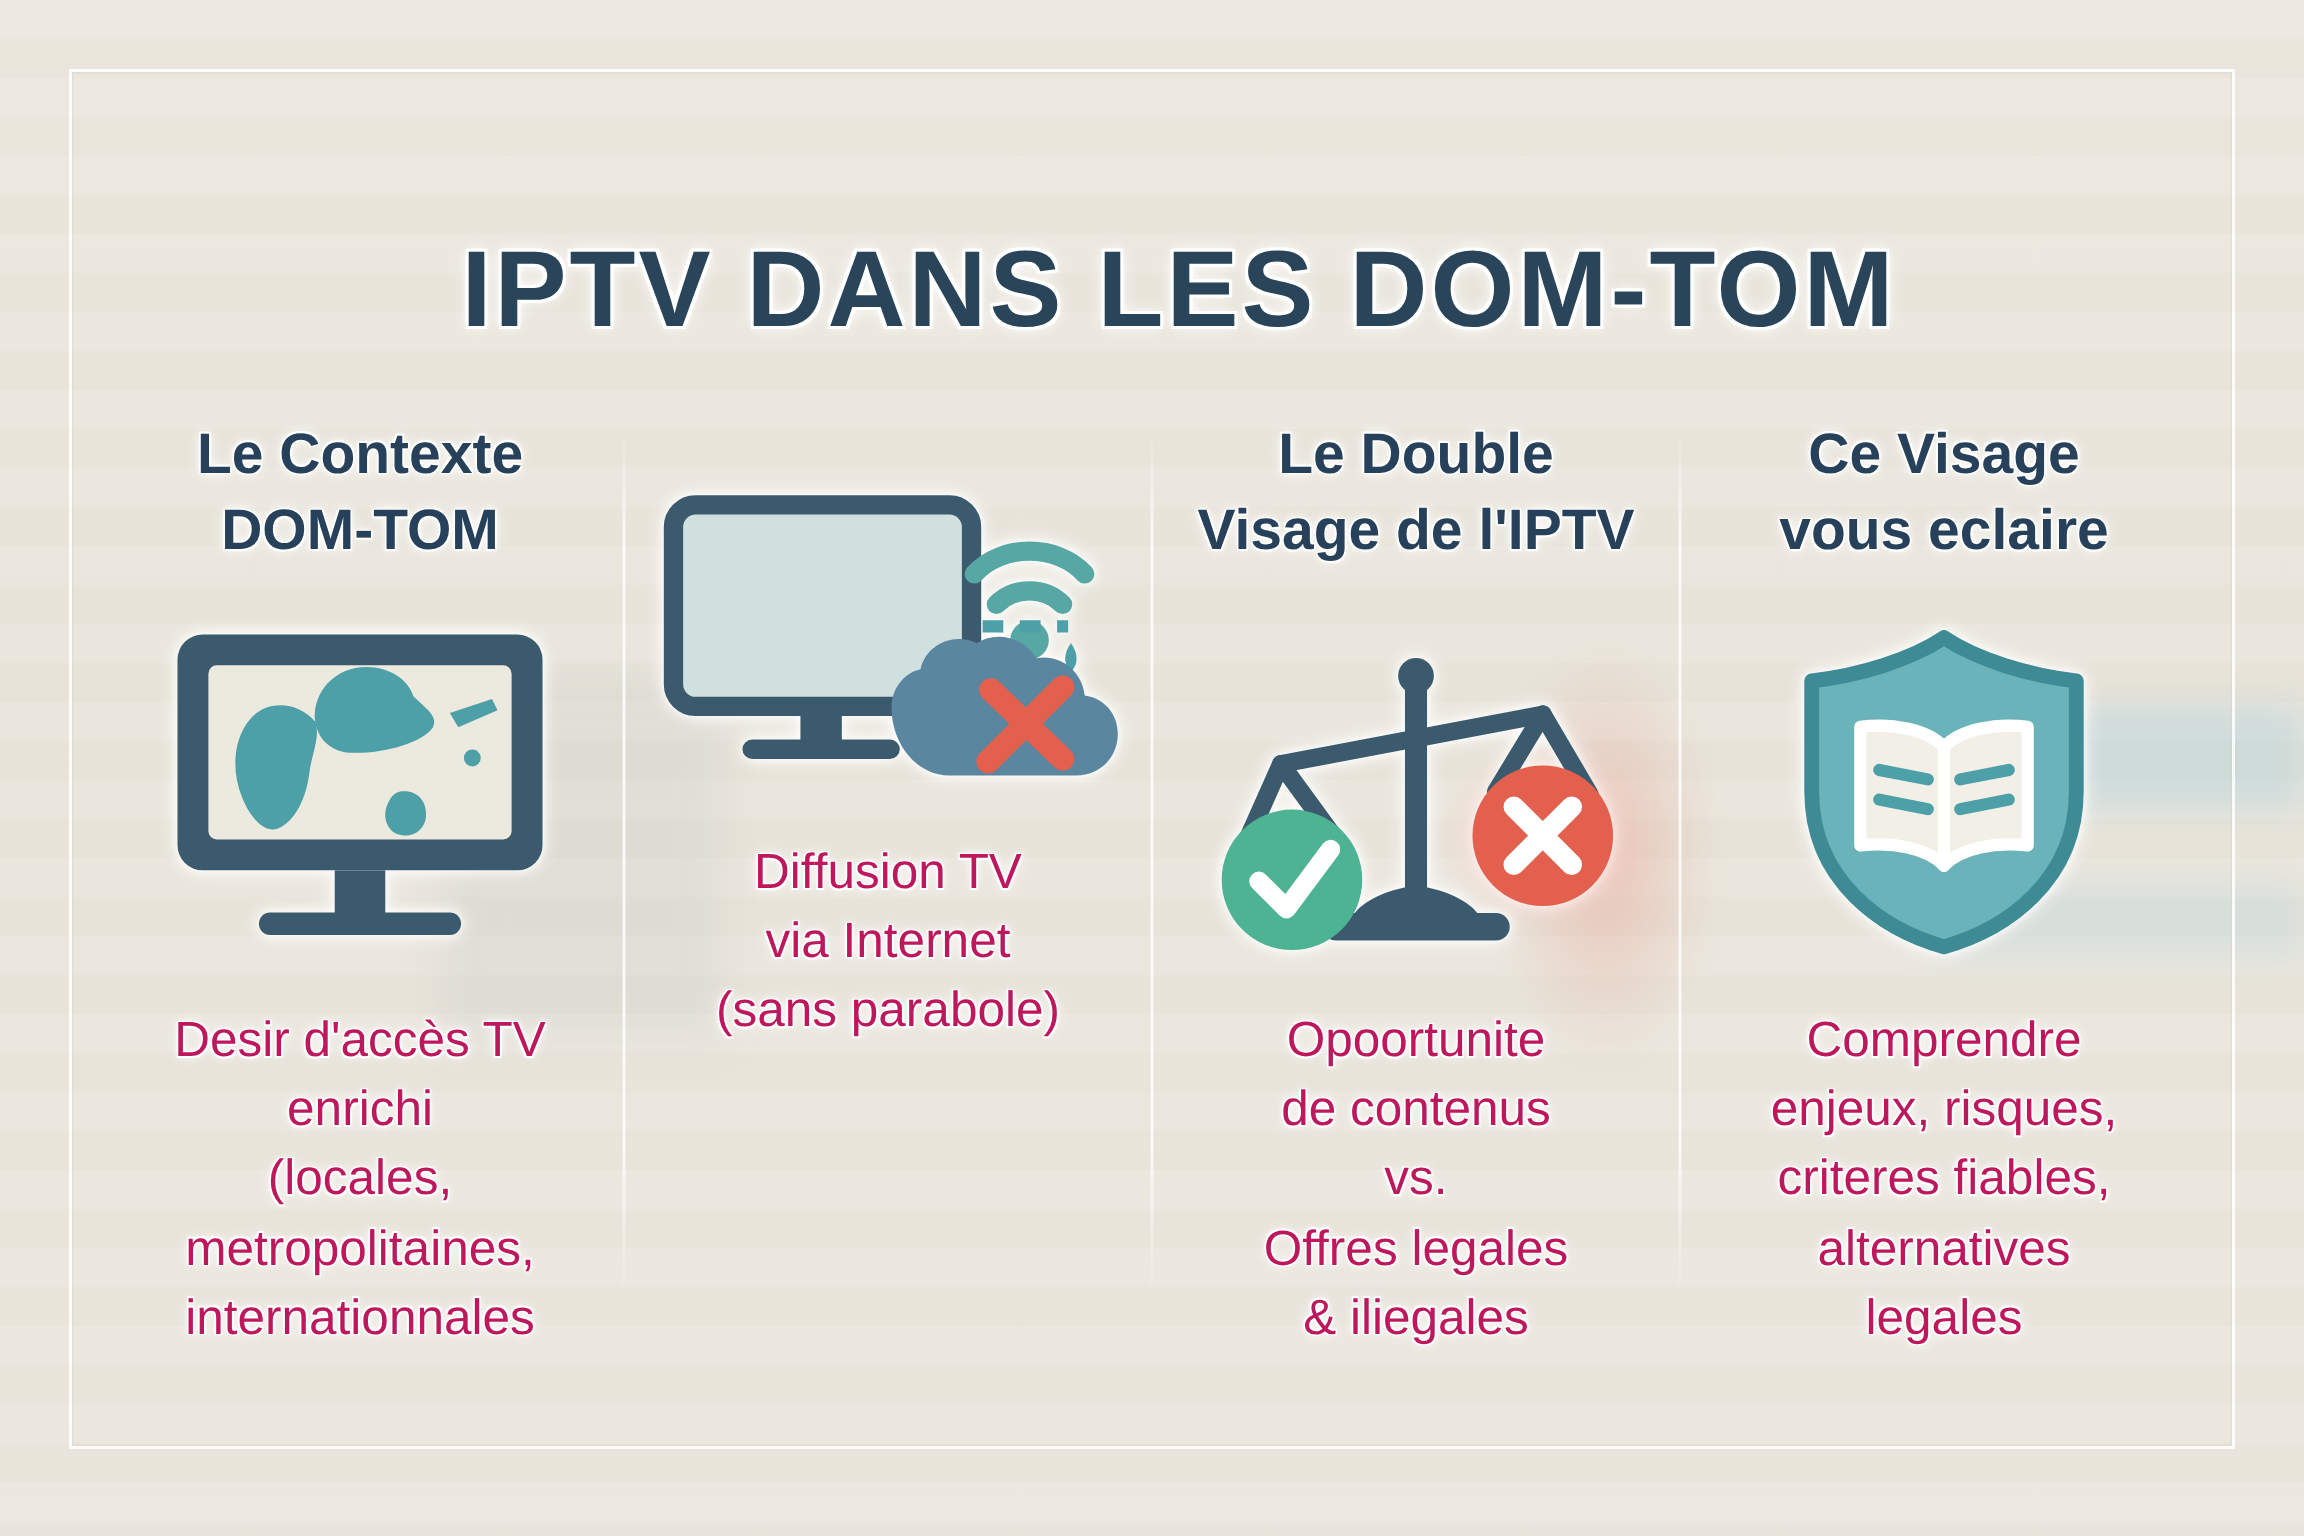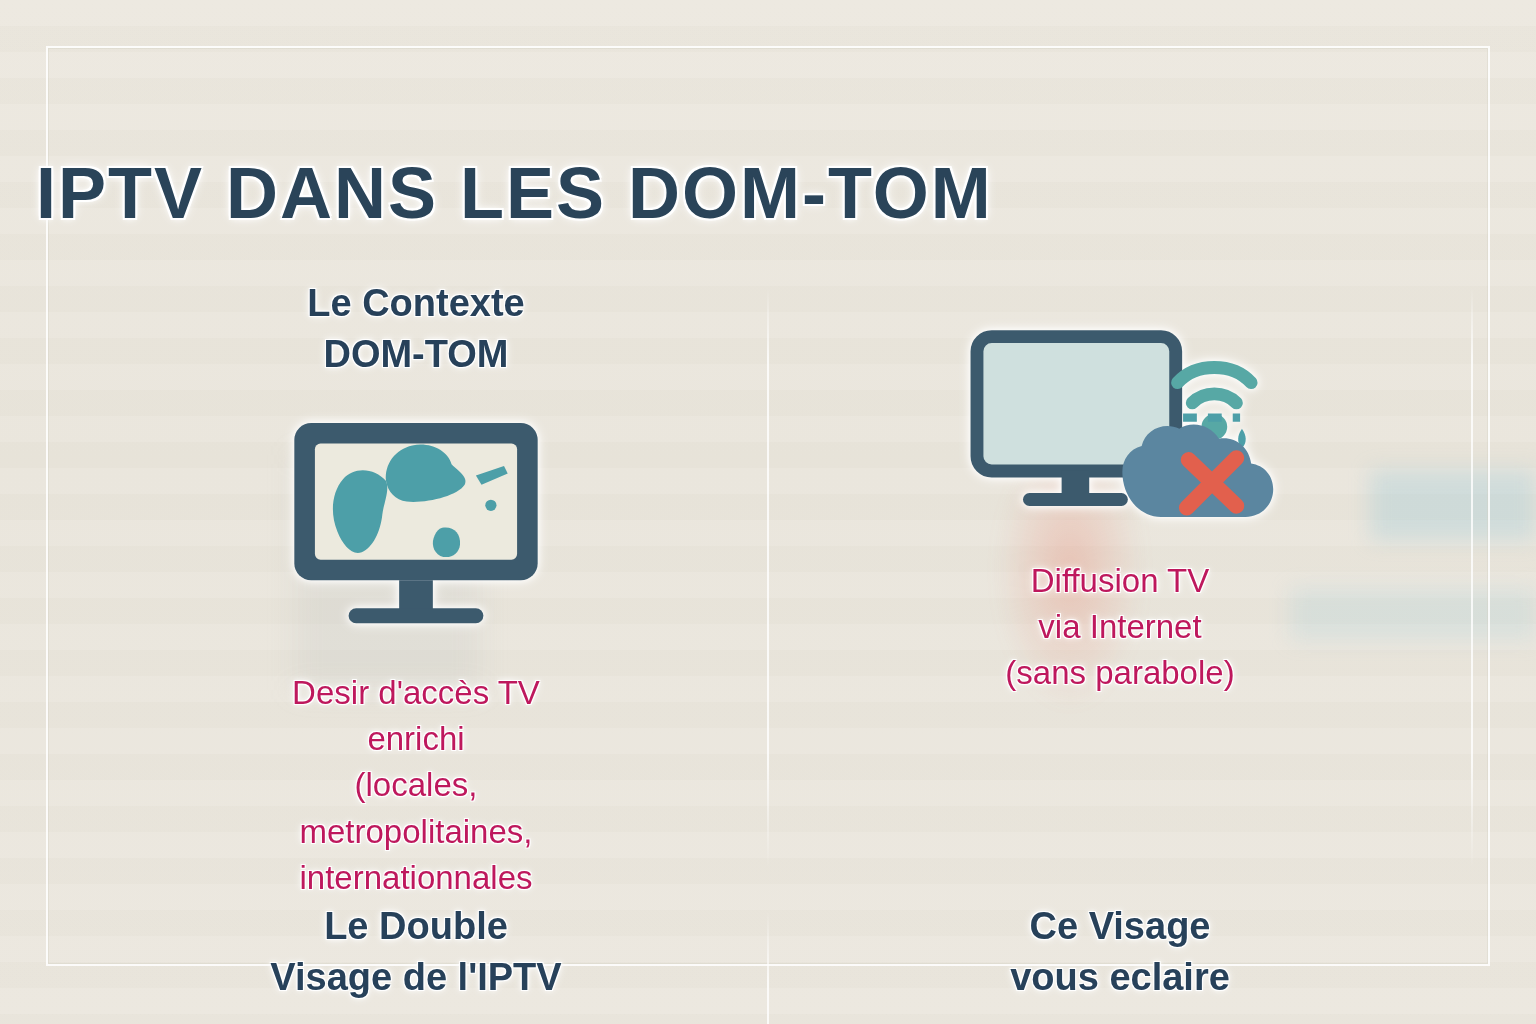--- a/index.html
+++ b/index.html
@@ -12,30 +12,30 @@
       linear-gradient(180deg,#ece8df 0%,#e9e5db 45%,#ebe7de 100%);
   }
   .tint{position:absolute;pointer-events:none;}
   .frame{
     position:absolute;left:46px;top:46px;right:46px;bottom:58px;
     border:2px solid rgba(255,255,255,0.85);
     box-shadow:0 0 0 1px rgba(210,205,192,0.35) inset;
   }
   .main-title{
     position:absolute;left:0;right:0;top:104px;
-    text-align:left;
+    text-align:center;
     font-size:72px;font-weight:800;letter-spacing:2px;
     color:#2a4459;
     text-shadow:0 0 6px #fff,0 0 12px #fff,2px 2px 0 #fff,-2px -2px 0 #fff,2px -2px 0 #fff,-2px 2px 0 #fff;
     white-space:nowrap;
     margin-left:36px;
   }
   .columns{
     position:absolute;left:64px;right:64px;top:278px;height:660px;
-    display:grid;grid-template-columns:repeat(2,1fr);
+    display:grid;grid-template-columns:repeat(4,1fr);
   }
   .column{position:relative;padding:0 16px;text-align:center;}
   .column:not(:last-child)::after{
     content:"";position:absolute;right:-1px;top:10px;width:2px;height:580px;
     background:linear-gradient(to bottom,rgba(255,255,255,0),rgba(255,255,255,0.8) 12%,rgba(255,255,255,0.8) 82%,rgba(255,255,255,0));
   }
   .col-heading{
     margin:0;min-height:112px;
     font-size:38px;font-weight:600;line-height:1.34;
     color:#27415a;white-space:pre-line;
@@ -145,35 +145,45 @@
         <rect x="92" y="216" width="136" height="20" rx="10" fill="#3c5a6d"></rect>
         <circle cx="70" cy="192" r="51" fill="#4db392"></circle>
         <polyline points="46,193 66,213 98,170" fill="none" stroke="#fff" stroke-width="14" stroke-linecap="round" stroke-linejoin="round"></polyline>
         <circle cx="252" cy="160" r="51" fill="#e2604d"></circle>
         <g stroke="#fff" stroke-width="15" stroke-linecap="round">
           <line x1="231" y1="139" x2="273" y2="181"></line>
           <line x1="273" y1="139" x2="231" y2="181"></line>
         </g>
       </svg>
     </div>
+    <p class="col-body">Opoortunite
+de contenus
+vs.
+Offres legales
+&amp; iliegales</p>
   </section>
 
   <section class="column">
     <h2 class="col-heading">Ce Visage
 vous eclaire</h2>
     <div class="icon-box">
       <svg class="icon" width="270" height="234" viewBox="0 0 300 250">
         <path d="M150 14 C126 30 88 42 52 46 L52 128 C52 194 104 230 150 243 C196 230 248 194 248 128 L248 46 C212 42 174 30 150 14 Z" fill="#6ab3bb" stroke="#3e8b96" stroke-width="11" stroke-linejoin="round"></path>
         <g>
           <path d="M150 95 C138 82 112 77 88 80 L88 168 C112 165 138 170 150 183 Z" fill="#f2f0e6" stroke="#fff" stroke-width="9" stroke-linejoin="round"></path>
           <path d="M150 95 C162 82 188 77 212 80 L212 168 C188 165 162 170 150 183 Z" fill="#f2f0e6" stroke="#fff" stroke-width="9" stroke-linejoin="round"></path>
           <g stroke="#4d9fa8" stroke-width="9" stroke-linecap="round">
             <line x1="102" y1="112" x2="138" y2="119"></line>
             <line x1="102" y1="134" x2="138" y2="141"></line>
             <line x1="162" y1="119" x2="198" y2="112"></line>
             <line x1="162" y1="141" x2="198" y2="134"></line>
           </g>
         </g>
       </svg>
     </div>
+    <p class="col-body">Comprendre
+enjeux, risques,
+criteres fiables,
+alternatives
+legales</p>
   </section>
 
 </div>
 
 </body></html>

